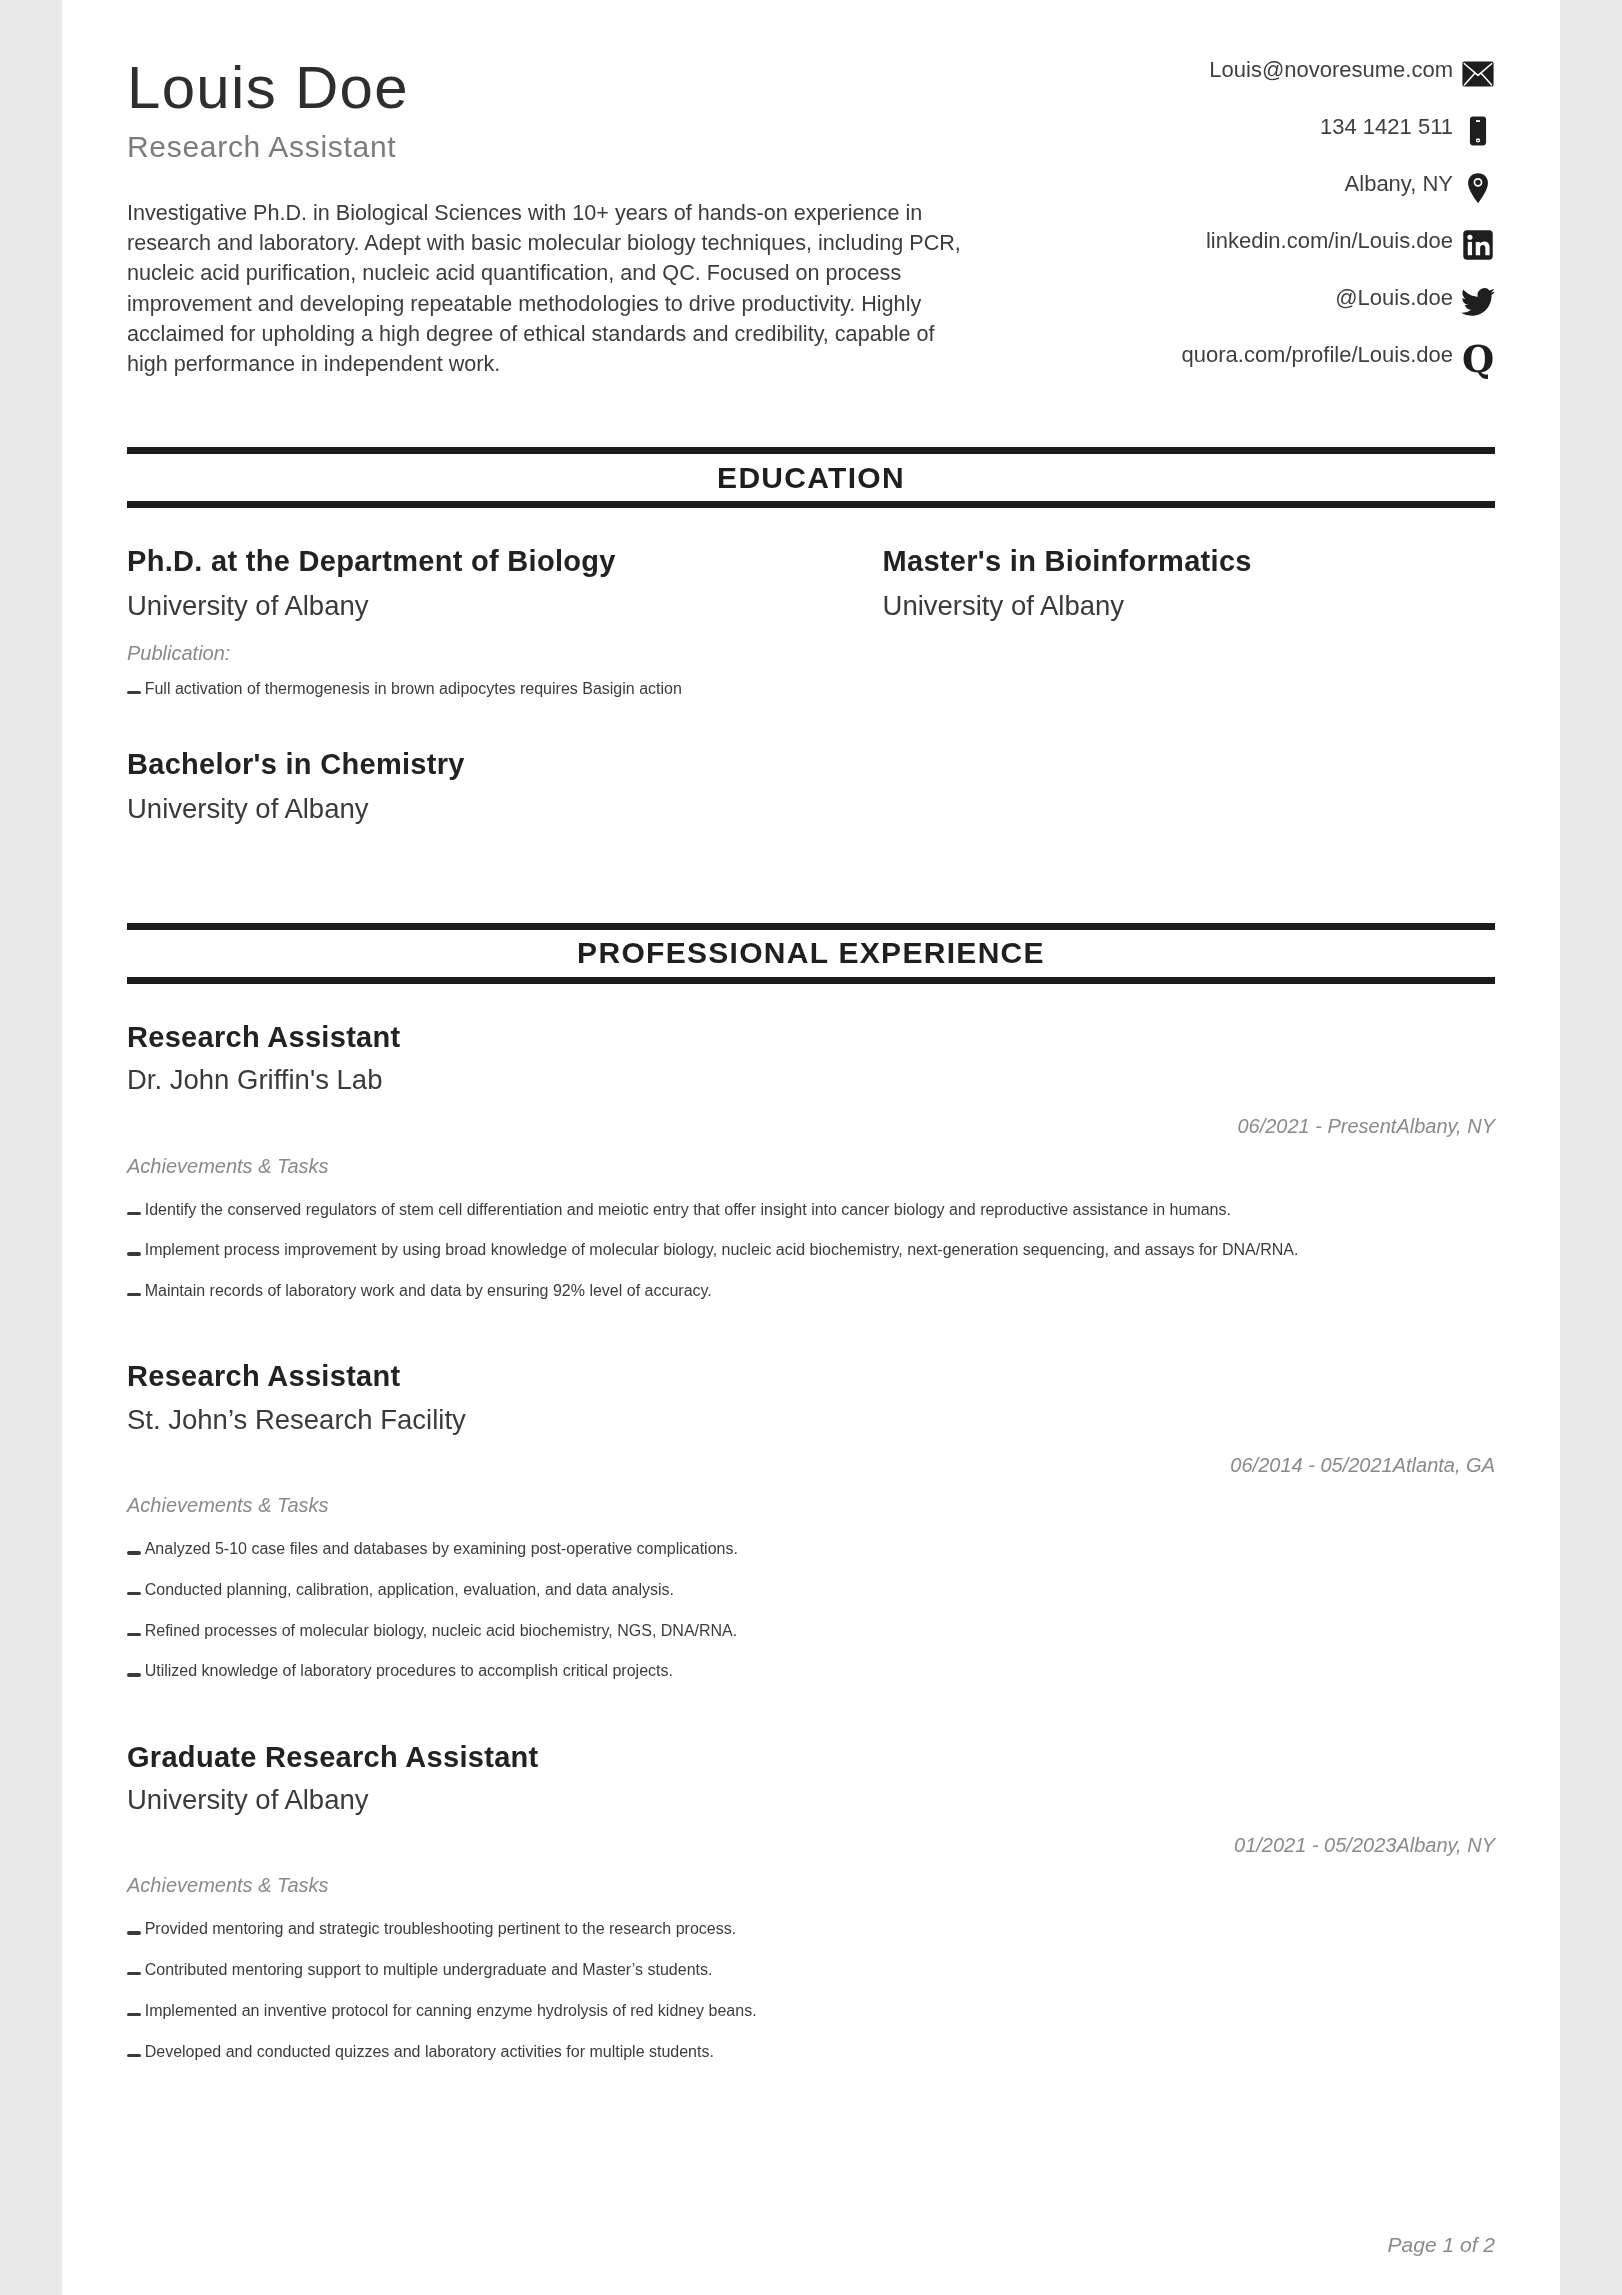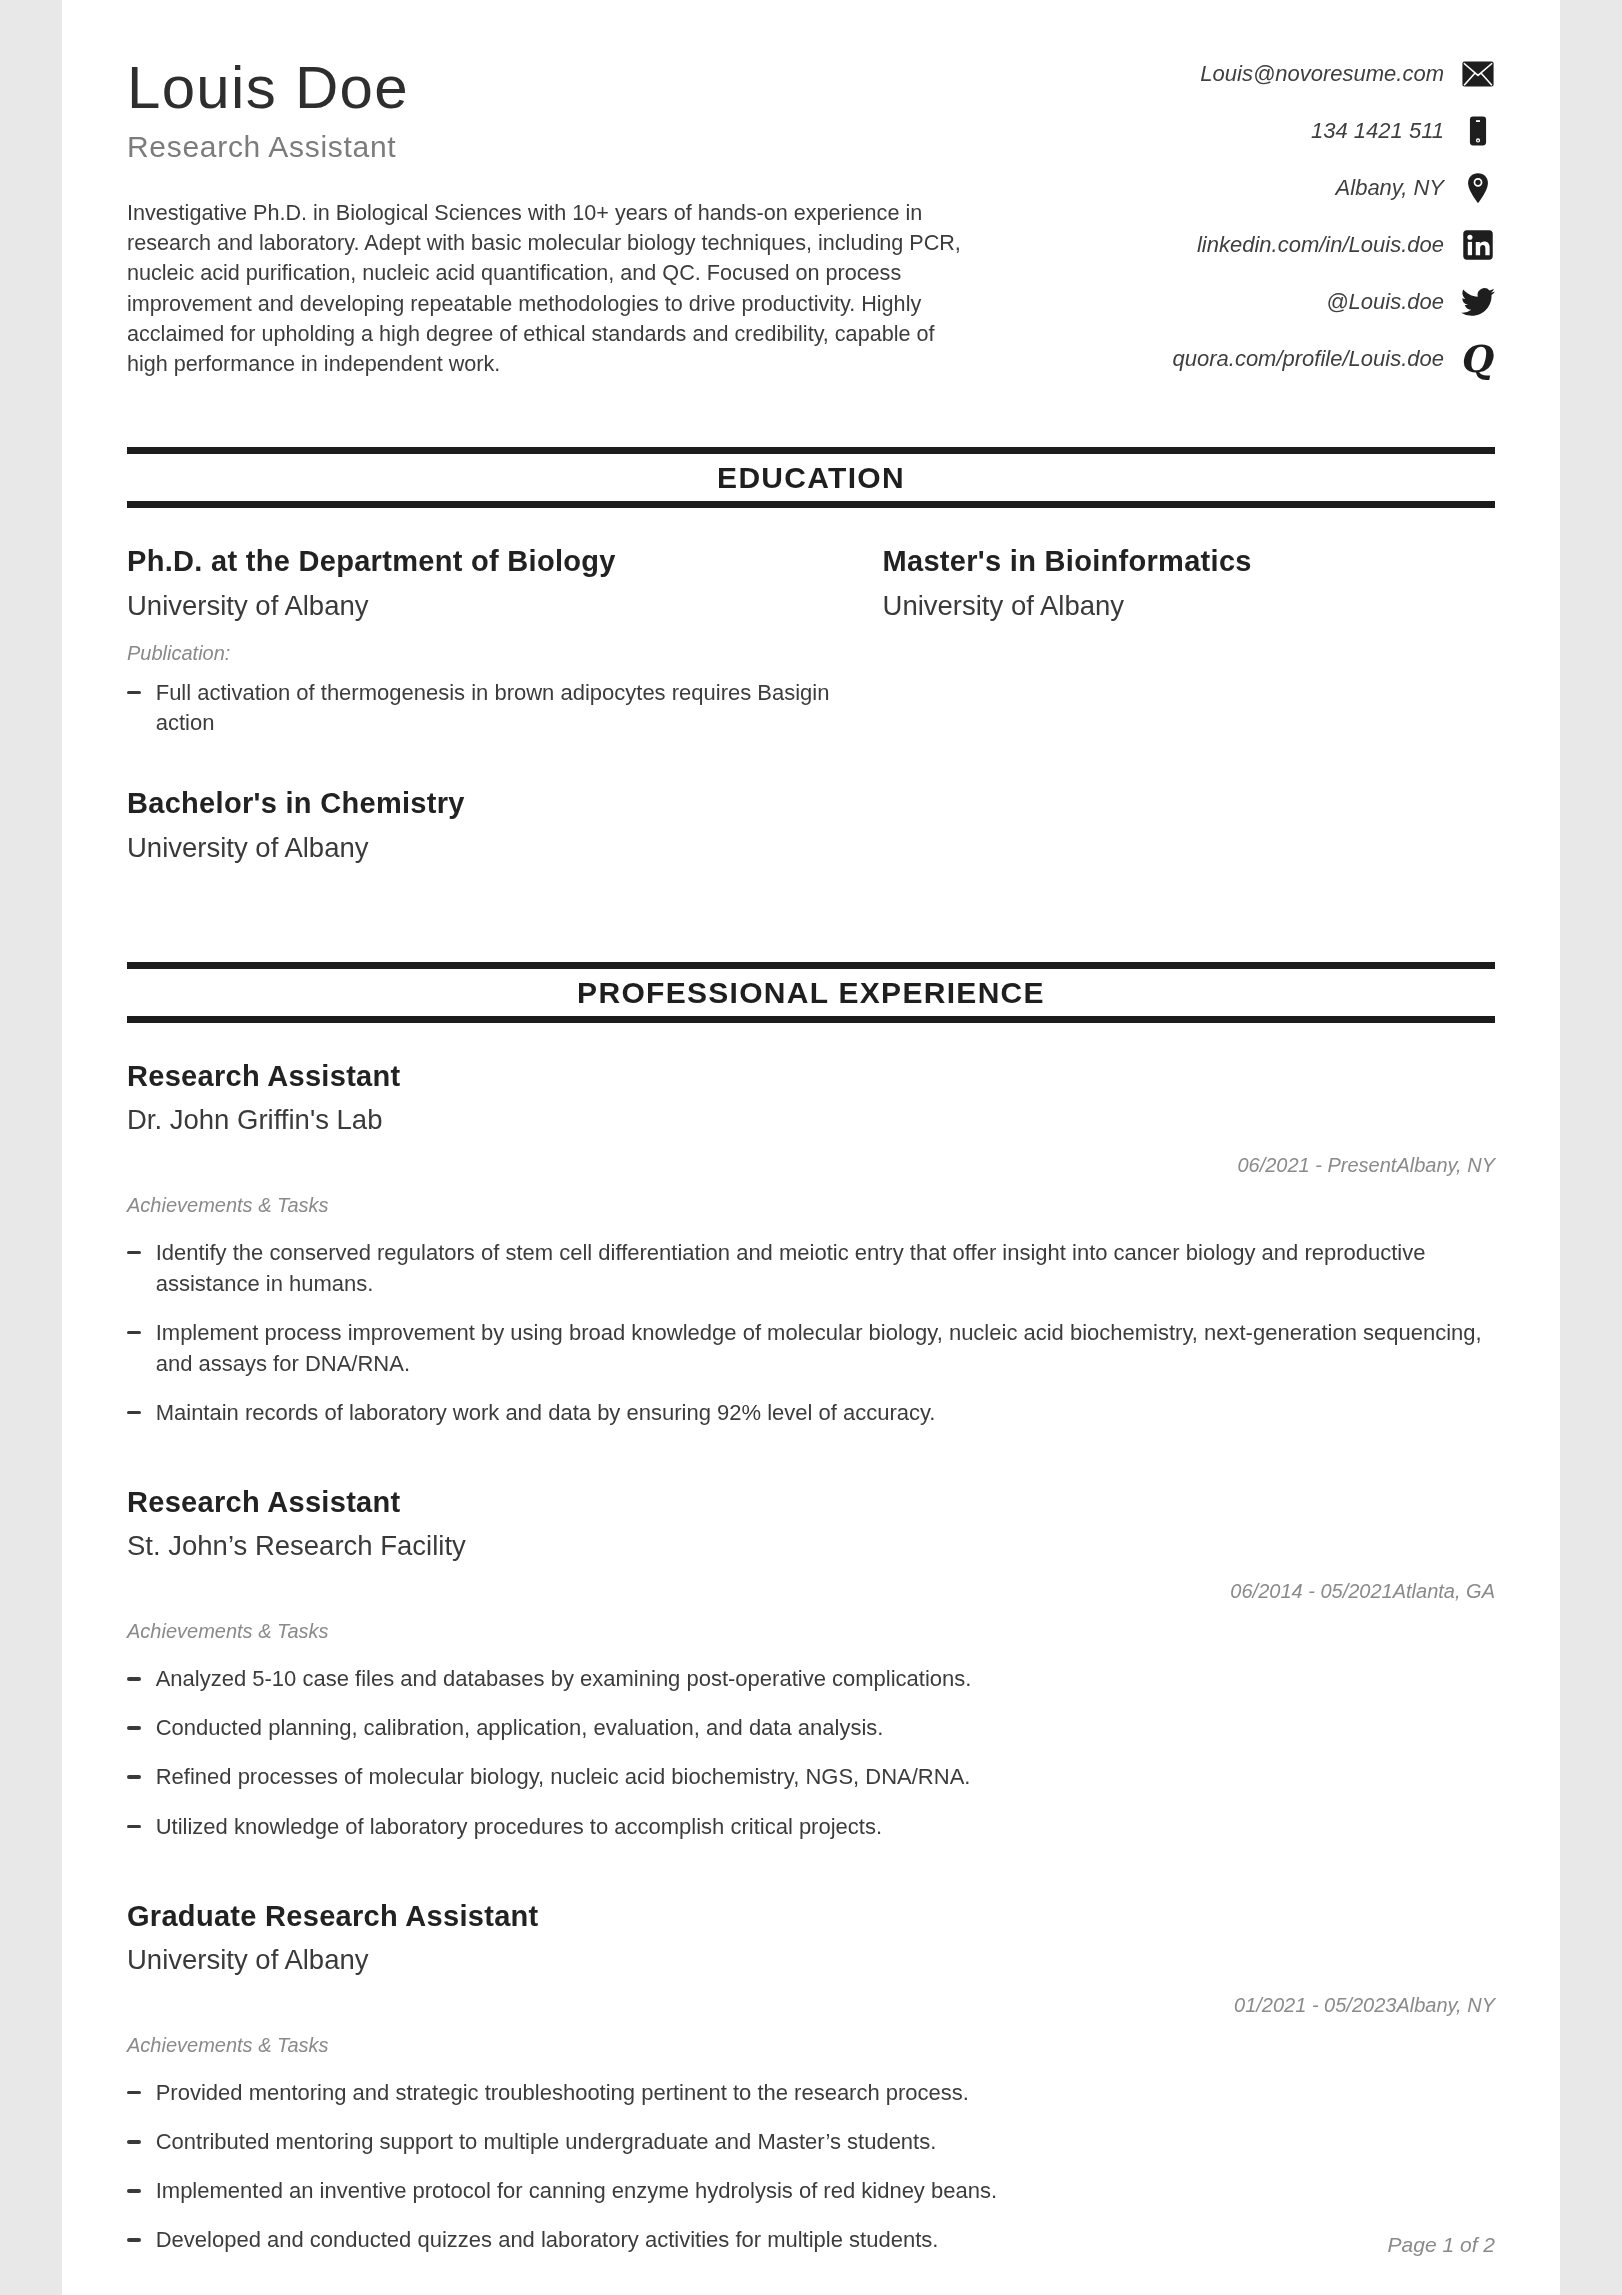--- a/index.html
+++ b/index.html
@@ -42,21 +42,21 @@
   }
 
   .contacts {
     margin-left: auto;
     display: flex;
     flex-direction: column;
     align-items: flex-end;
     gap: 23px;
     padding-top: 1.3px;
   }
-  .contact-row { display: flex; align-items: center; gap: 17px; height: 34px; font-style: italic; }
+  .contact-row { display: flex; align-items: flex-start; gap: 8px; height: 34px; }
   .contact-text { font-size: 22px; color: #3f3f3f; white-space: nowrap; }
   .cicon { width: 34px; height: 34px; display: inline-flex; align-items: center; justify-content: center; flex-shrink: 0; }
   .cicon svg { width: 34px; height: 34px; display: block; }
   .quora-q {
     font-family: "DejaVu Serif", serif;
     font-weight: 700;
     font-size: 37px;
     line-height: 34px;
     color: #1e1e1e;
   }
@@ -82,21 +82,21 @@
     margin-top: 37px;
     display: grid;
     grid-template-columns: 1.17fr 1fr;
     column-gap: 39px;
     row-gap: 48px;
   }
   .degree { font-size: 29px; font-weight: 700; color: #222222; margin-bottom: 11.8px; letter-spacing: 0.3px; }
   .school { font-size: 27.5px; font-weight: 400; color: #3a3a3a; }
   .pub-label { margin-top: 19.6px; margin-bottom: 13px; font-size: 20px; font-style: italic; color: #8a8a8a; }
 
-  .bullet { display: flex; gap: 15px; font-size: 22px; line-height: 1.4; color: #3c3c3c; margin-bottom: 18.3px; }
+  .bullet { display: flex; gap: 4px; font-size: 16px; line-height: 1.4; color: #3c3c3c; margin-bottom: 18.3px; }
   .bullet:last-child { margin-bottom: 0; }
   .dash {
     width: 13.7px; height: 3.3px;
     background: #3a3a3a;
     border-radius: 2px;
     flex-shrink: 0;
     margin-top: 13px;
   }
   .bullet-text { flex: 1; }
 

